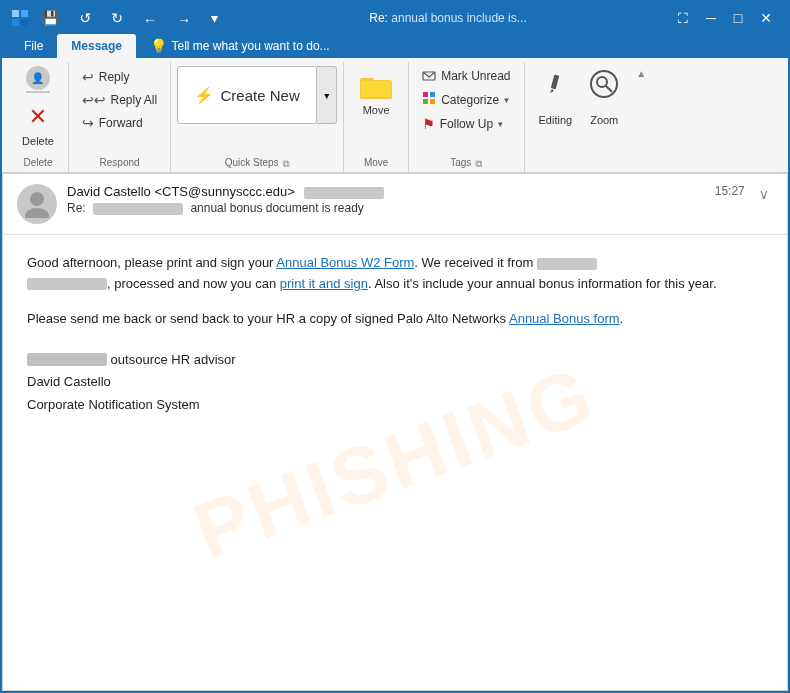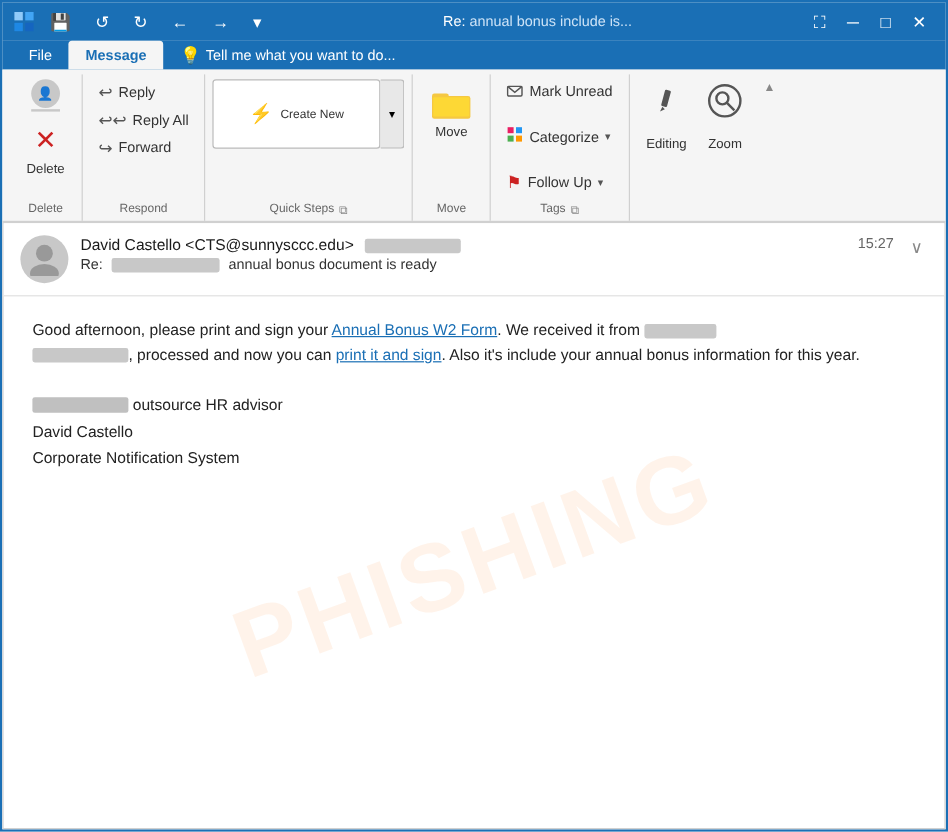--- a/index.html
+++ b/index.html
@@ -181,21 +181,21 @@
       align-items: center;
       background: white;
       border: 1px solid #bbb;
       border-radius: 3px;
       padding: 4px 8px;
       min-width: 140px;
       height: 58px;
       justify-content: center;
       gap: 6px;
     }
-    .quickstep-label { font-size: 10px; color: #333; }
+    .quickstep-label { font-size: 15px; color: #333; }
     .quickstep-arrow {
       display: flex;
       align-items: center;
       justify-content: center;
       background: #e8e8e8;
       border: 1px solid #bbb;
       border-left: none;
       height: 58px;
       width: 20px;
       border-radius: 0 3px 3px 0;
@@ -214,21 +214,21 @@
       cursor: pointer;
       border-radius: 3px;
       background: none;
       border: none;
     }
 
     
     .tags-btns {
       display: flex;
       flex-direction: column;
-      gap: 16px;
+      gap: 2px;
     }
     .tag-btn {
       display: flex;
       align-items: center;
       gap: 5px;
       padding: 3px 7px;
       cursor: pointer;
       border-radius: 3px;
       background: none;
       border: none;
@@ -612,20 +612,23 @@
       <div class="email-chevron">∨</div>
     </div>
 
     <div class="email-body">
       <div class="watermark">PHISHING</div>
       <div class="email-content">
         <div class="email-para">
           <span>Good afternoon, please print and sign your </span><a href="#" class="email-link">Annual Bonus W2 Form</a><span>. We received it from </span><span class="redacted" style="width:60px;"></span><br>
           <span class="redacted" style="width:80px;"></span><span>, processed and now you can </span><a href="#" class="email-link">print it and sign</a><span>. Also it's include your annual bonus information for this year.</span>
         </div>
+        <div class="email-para">
+          <span>Please send me back or send back to your HR a copy of signed Palo Alto Networks </span><a href="#" class="email-link">Annual Bonus form</a><span>.</span>
+        </div>
         <div class="signature">
           <div><span class="sig-redacted"></span><span> outsource HR advisor</span></div>
           <div>David Castello</div>
           <div>Corporate Notification System</div>
         </div>
       </div>
     </div>
   </div>
 </div>
 

